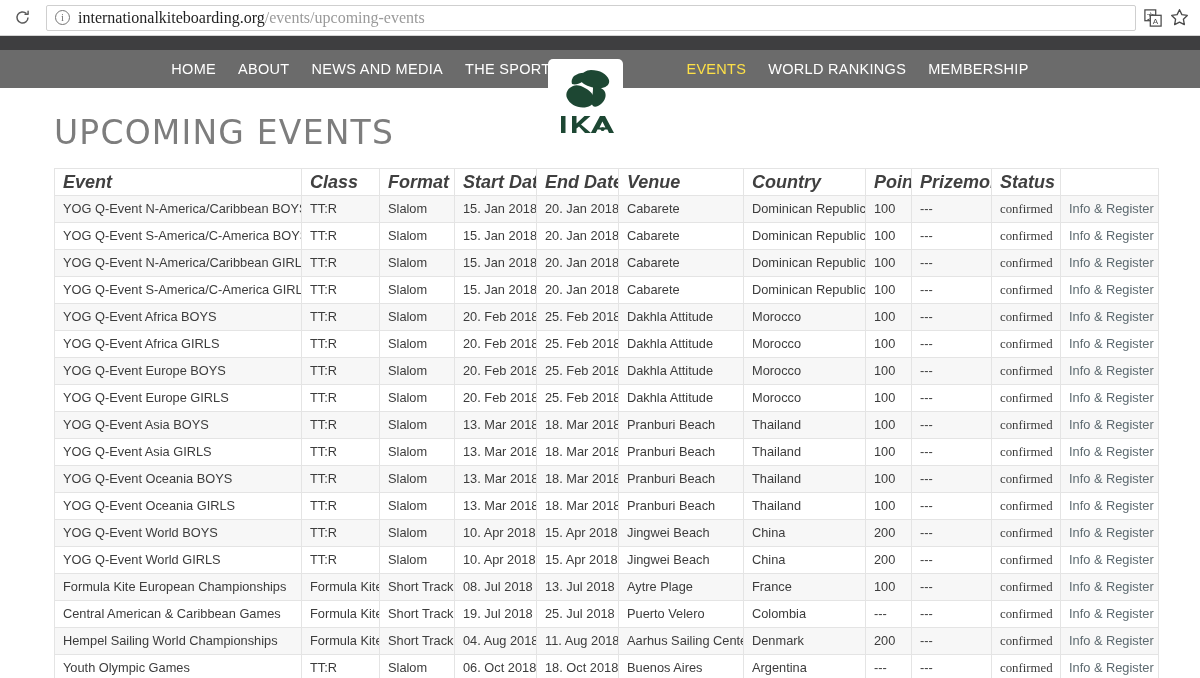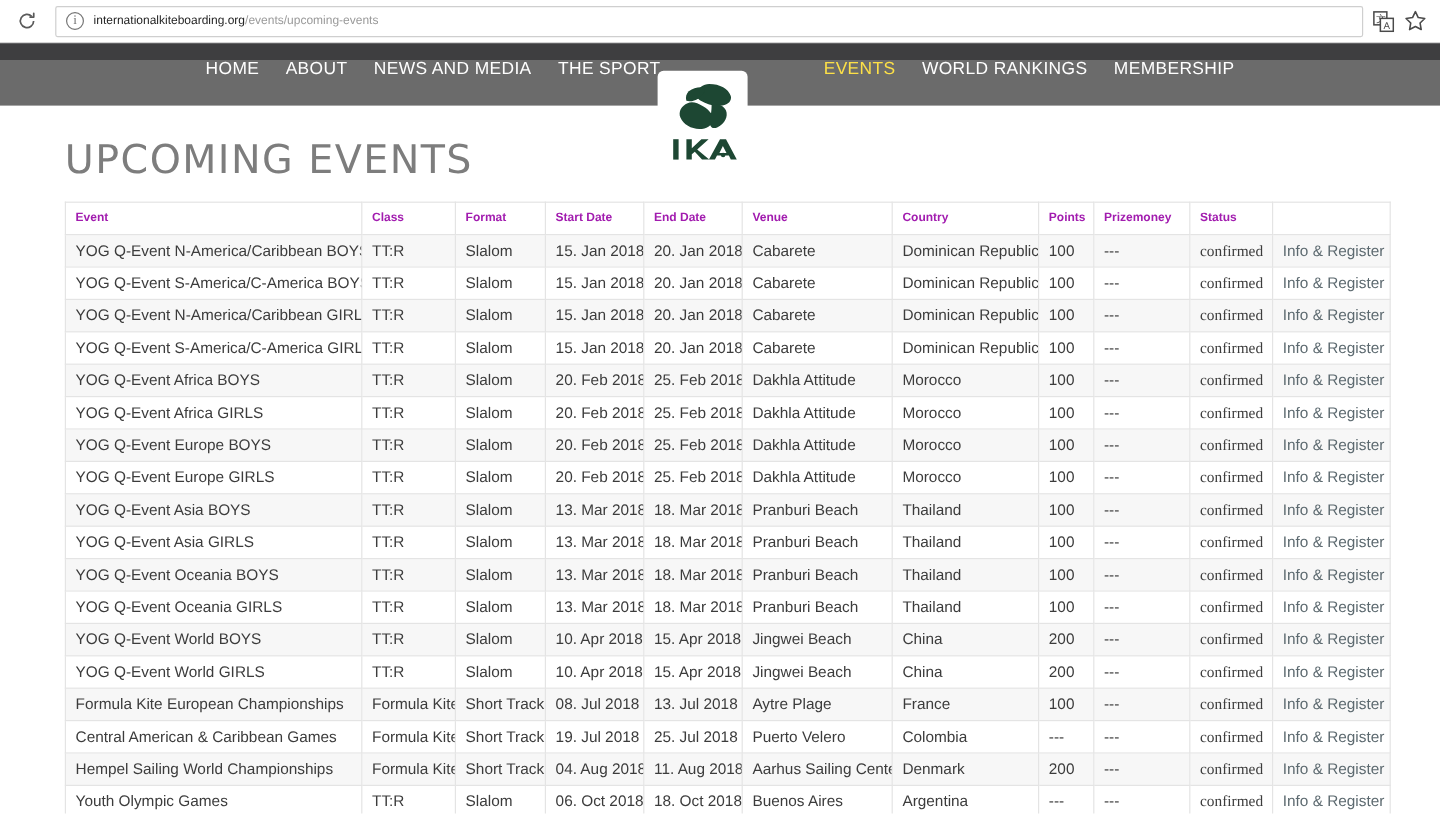--- a/index.html
+++ b/index.html
@@ -42,37 +42,37 @@
     border: 1.3px solid #757575;
     border-radius: 50%;
     color: #757575;
     font-size: 11px;
     font-family: "Liberation Serif", serif;
     display: flex; align-items: center; justify-content: center;
     flex: 0 0 auto;
     margin-right: 8px;
     line-height: 1;
   }
-  .url { font-size: 10px; color: #9a9a9a; white-space: nowrap; overflow: hidden; }
+  .url { font-size: 16px; color: #9a9a9a; white-space: nowrap; overflow: hidden; font-family: Liberation Serif, serif; }
   .url .host { color: #1f1f1f; }
   .omni-actions { display: flex; align-items: center; gap: 4px; padding-right: 2px; }
   .translate-icon, .star-icon {
     width: 22px; height: 22px;
     display: flex; align-items: center; justify-content: center;
     cursor: pointer;
   }
 
   
   .nav-top-strip { height: 14px; background: #3e3e40; }
   .site-nav {
     height: 38px;
     background: #6b6b6b;
     position: relative;
     display: flex;
-    align-items: flex-start;
+    align-items: center;
     justify-content: center;
   }
   .nav-links {
     display: flex;
     align-items: center;
     gap: 22px;
     font-size: 14.5px;
     letter-spacing: 0.3px;
     color: #ffffff;
   }
@@ -119,23 +119,24 @@
     border: 1px solid #e4e4e4;
     padding: 5px 8px;
     text-align: left;
     height: 26px;
     line-height: 16px;
     white-space: nowrap;
     overflow: hidden;
   }
   table.events th {
     font-weight: bold;
-    color: #a21caf;
+    color: #404040;
     background: #ffffff;
-    font-size: 10px;
+    font-size: 18px;
+    font-style: italic;
   }
   table.events tbody tr:nth-child(odd) { background: #f7f7f7; }
   table.events tbody tr:nth-child(even) { background: #ffffff; }
   td.link { color: #5d6a70; cursor: pointer; margin-left: 40px; }
   td.status { color: #3c3c3c; font-family: Liberation Serif, serif; }
 
   col.c-event { width: 247px; }
   col.c-class { width: 78px; }
   col.c-format { width: 75px; }
   col.c-start { width: 82px; }

